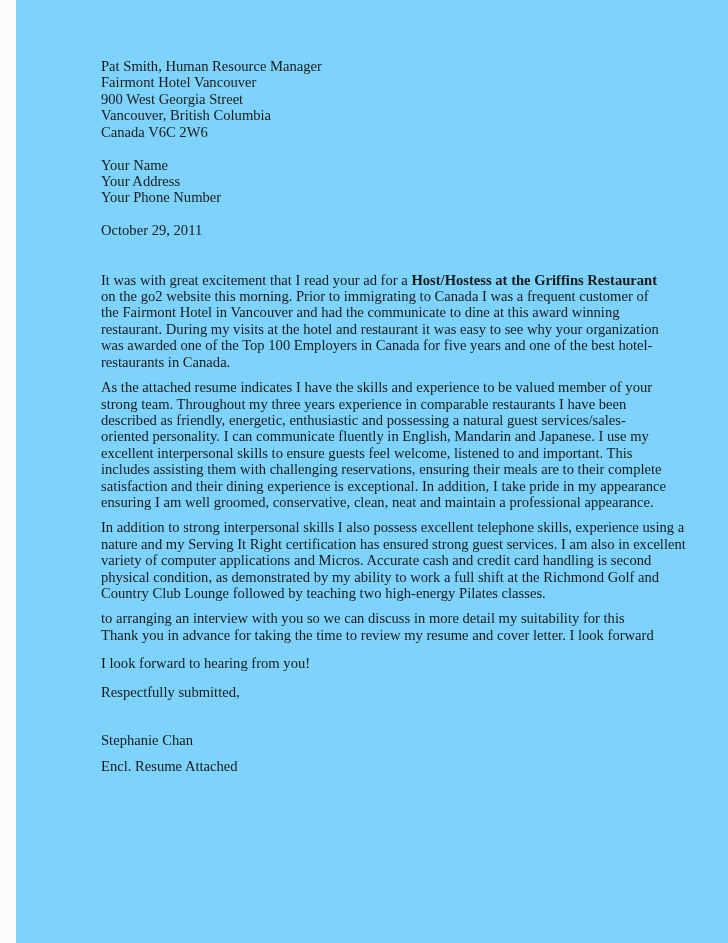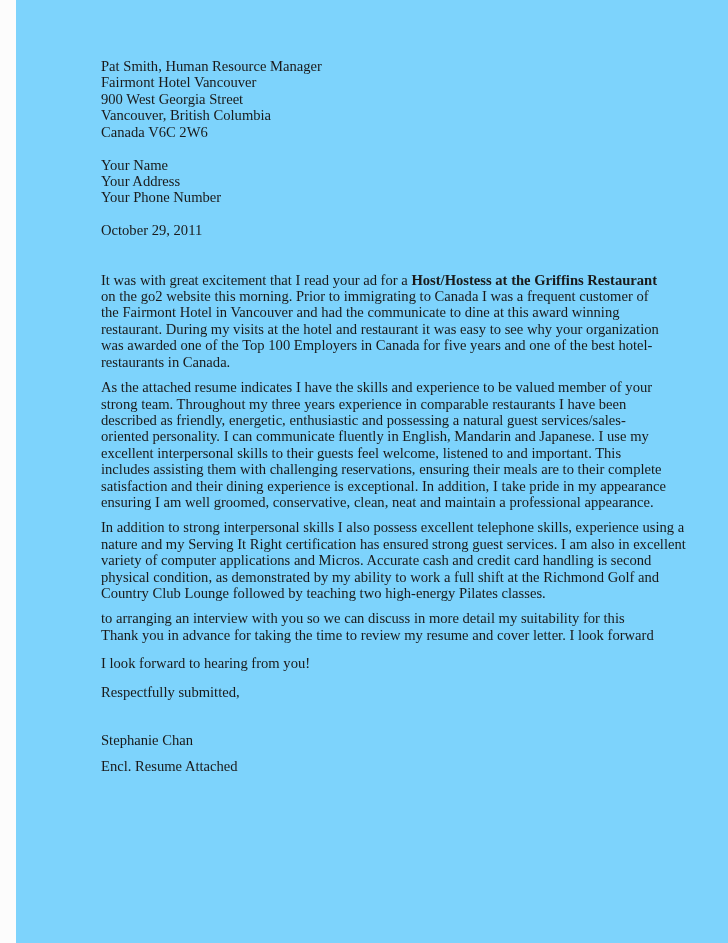--- a/index.html
+++ b/index.html
@@ -83,21 +83,21 @@
       <span class="line">restaurants in Canada.</span>
     </div>
 
     <div class="sp-9"></div>
 
     <div class="para">
       <span class="line">As the attached resume indicates I have the skills and experience to be valued member of your</span>
       <span class="line">strong team. Throughout my three years experience in comparable restaurants I have been</span>
       <span class="line">described as friendly, energetic, enthusiastic and possessing a natural guest services/sales-</span>
       <span class="line">oriented personality. I can communicate fluently in English, Mandarin and Japanese. I use my</span>
-      <span class="line">excellent interpersonal skills to their guests feel welcome, listened to and important. This</span>
+      <span class="line">excellent interpersonal skills to ensure guests feel welcome, listened to and important. This</span>
       <span class="line">includes assisting them with challenging reservations, ensuring their meals are to their complete</span>
       <span class="line">satisfaction and their dining experience is exceptional. In addition, I take pride in my appearance</span>
       <span class="line">ensuring I am well groomed, conservative, clean, neat and maintain a professional appearance.</span>
     </div>
 
     <div class="sp-9"></div>
 
     <div class="para">
       <span class="line">In addition to strong interpersonal skills I also possess excellent telephone skills, experience using a</span>
       <span class="line">nature and my Serving It Right certification has ensured strong guest services. I am also in excellent</span>

